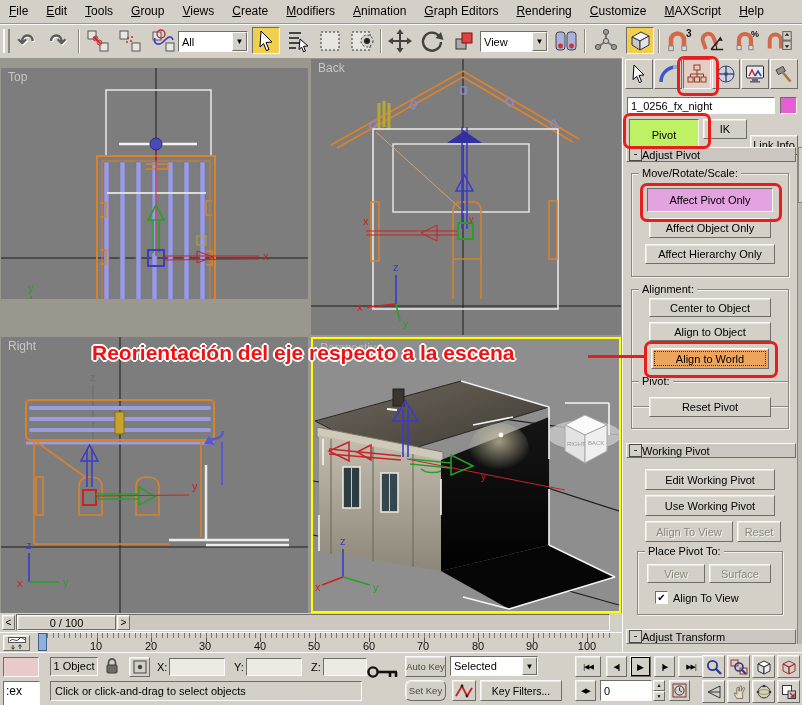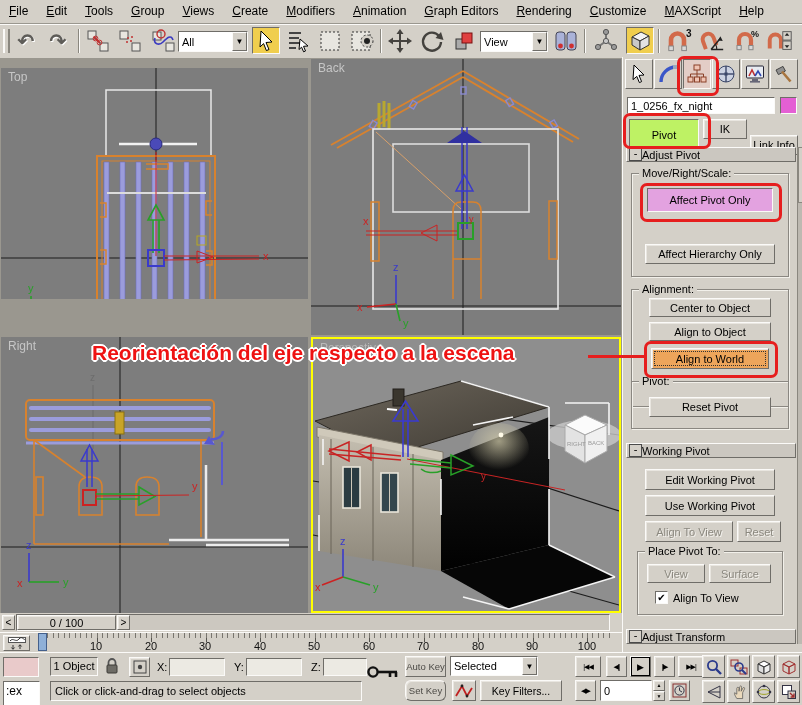--- a/index.html
+++ b/index.html
@@ -585,23 +585,24 @@
     <div class="btn pressed" style="left:6px;top:62px;width:70px;height:32px;background:#bef264;">Pivot</div>
     <div class="btn" style="left:80px;top:62px;width:44px;height:20px;">IK</div>
     <div class="btn" style="left:127px;top:62px;width:48px;height:20px;margin-top:16px;">Link Info</div>
 
     <div class="rollout" style="left:3px;top:90px;width:170px;">
       <span class="minusbox">-</span>
       <span class="title">Adjust Pivot</span>
     </div>
 
     <div class="groupbox" style="left:8px;top:116px;width:158px;height:104px;">
-      <span class="group-label">Move/Right/Scale:</span>
+      <span class="group-label">Move/Rotate/Scale:</span>
     </div>
     <div class="btn pressed" style="left:24px;top:131px;width:126px;height:24px;background:#e3a2e0;">Affect Pivot Only</div>
+    <div class="btn" style="left:26px;top:161px;width:122px;height:20px;">Affect Object Only</div>
     <div class="btn" style="left:22px;top:187px;width:130px;height:20px;">Affect Hierarchy Only</div>
 
     <div class="groupbox" style="left:8px;top:232px;width:158px;height:118px;">
       <span class="group-label">Alignment:</span>
     </div>
     <div class="btn" style="left:26px;top:241px;width:122px;height:19px;">Center to Object</div>
     <div class="btn" style="left:26px;top:265px;width:122px;height:19px;">Align to Object</div>
     <div class="btn" style="left:28px;top:291px;width:118px;height:21px;background:#eda55b;outline:1px dotted #333;outline-offset:-4px;">Align to World</div>
 
     <div class="groupbox" style="left:8px;top:324px;width:158px;height:48px;">

